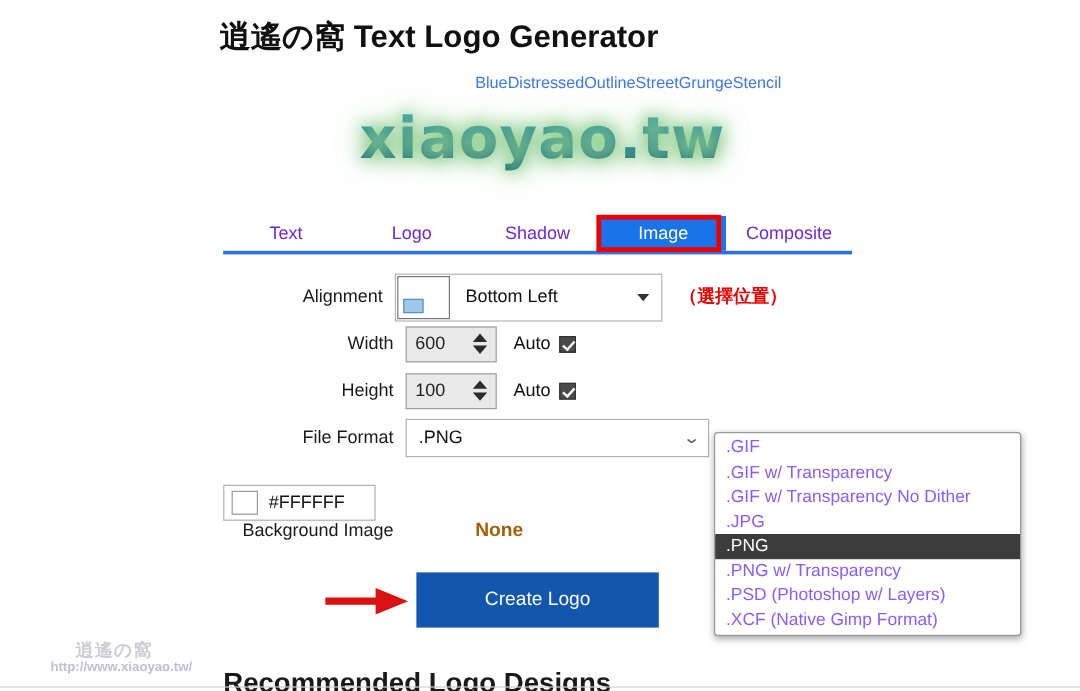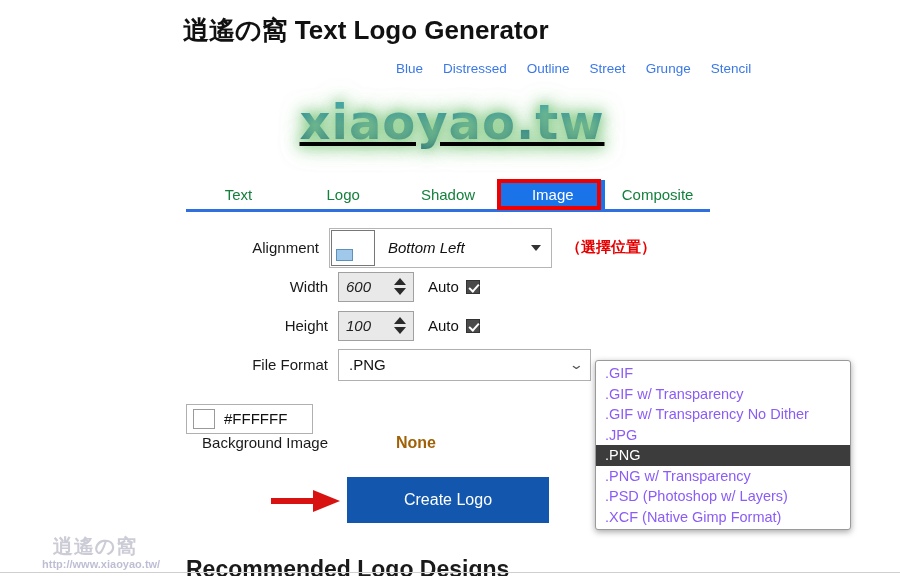--- a/index.html
+++ b/index.html
@@ -29,42 +29,40 @@
     letter-spacing: 0px;
     white-space: nowrap;
   }
 
   
   #style-links {
     position: absolute;
     left: 396px;
     top: 61px;
     display: flex;
-    gap: 20px;
     font-size: 13.5px;
     color: #3b78e7;
   }
   #style-links .style-link {
     color: #3b78e7;
     text-decoration: none;
     cursor: pointer;
     white-space: nowrap;
   }
 
   
   #logo-preview {
     position: absolute;
     left: 282px;
     top: 88px;
     width: 340px;
     height: 62px;
     display: flex;
-    align-items: flex-end;
+    align-items: flex-start;
     justify-content: center;
-    text-decoration: underline;
   }
   #logo-text {
     font-family: "DejaVu Sans", sans-serif;
     font-size: 48px;
     font-weight: bold;
     letter-spacing: 1px;
     color: #1b6f86;
     background: linear-gradient(180deg,#3aa9bd 0%, #1d7e96 45%, #176477 100%);
     -webkit-background-clip: text;
     background-clip: text;
@@ -88,21 +86,21 @@
     display: flex;
     height: 29px;
     align-items: stretch;
   }
   .tab {
     flex: 1 1 0;
     display: flex;
     align-items: center;
     justify-content: center;
     font-size: 15px;
-    color: #15803d;
+    color: #6d28d9;
     cursor: pointer;
     white-space: nowrap;
   }
   .tab.active {
     background: #1a73e8;
     color: #ffffff;
   }
   #tab-highlight {
     position: absolute;
     left: 497px;
@@ -144,21 +142,20 @@
   }
 
   
   .align-control {
     display: flex;
     align-items: stretch;
     border: 1px solid #b5b5b5;
     background: #ffffff;
     height: 40px;
     width: 238px;
-    font-style: italic;
   }
   .align-preview {
     width: 44px;
     border-right: 1px solid #8a8a8a;
     position: relative;
     background: #ffffff;
     margin: 1px;
     border: 1px solid #777;
   }
   .align-dot {
@@ -205,21 +202,20 @@
   }
   .spinner input {
     width: 48px;
     border: none;
     background: transparent;
     font-size: 15px;
     color: #222;
     padding-left: 7px;
     outline: none;
     font-family: "Liberation Sans", sans-serif;
-    font-style: italic;
   }
   .spin-arrows {
     width: 26px;
     display: flex;
     flex-direction: column;
     align-items: center;
     justify-content: center;
     gap: 3px;
     cursor: pointer;
   }
@@ -362,21 +358,21 @@
   }
 
   
   #watermark {
     position: absolute;
     left: 30px;
     top: 533px;
     opacity: 0.45;
   }
   #wm-cn {
-    font-size: 20px;
+    font-size: 15px;
     color: #8f8fa8;
     font-weight: bold;
     letter-spacing: 1px;
     text-align: center;
   }
   #wm-url {
     font-size: 11px;
     color: #6f6fa0;
     font-weight: bold;
     margin-top: -2px;

